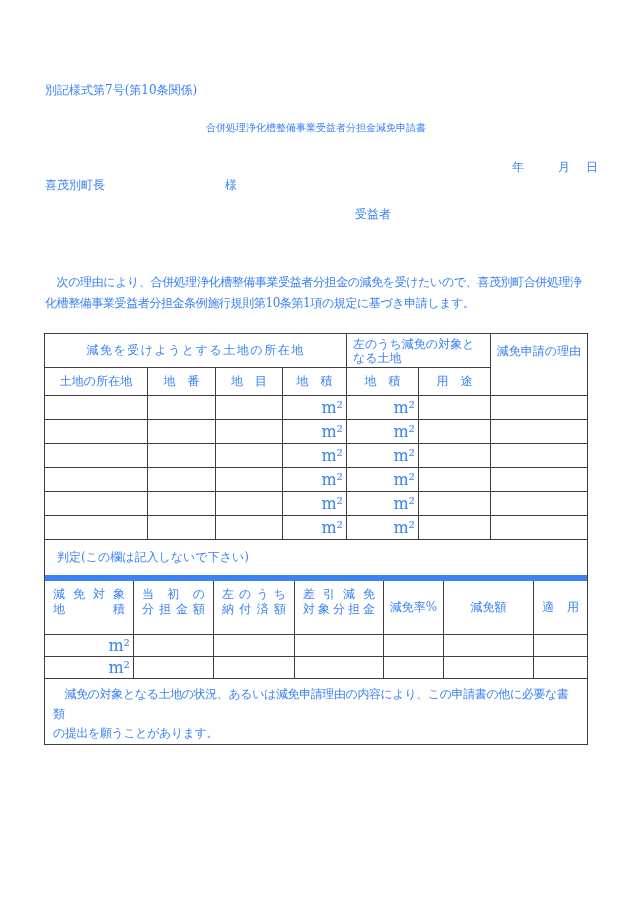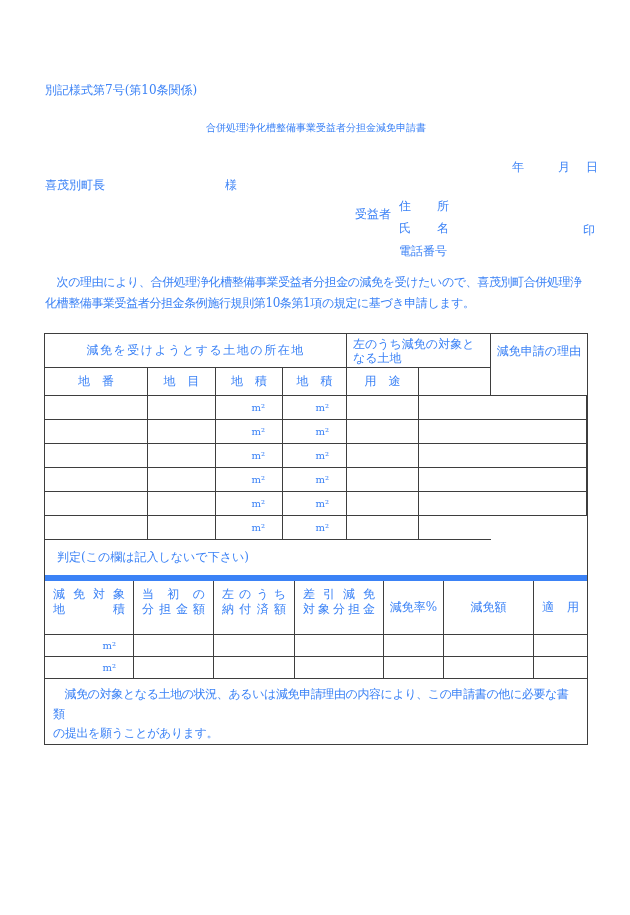--- a/index.html
+++ b/index.html
@@ -26,21 +26,21 @@
   
   .formbox{left:44px;top:333px;width:542px;border:1px solid #3e3e3e;background:#fff;}
   .g-upper{display:grid;grid-template-columns:103px 68px 67px 64px 72px 72px 1fr;grid-template-rows:34px 28px repeat(6,24px);}
   .g-lower{display:grid;grid-template-columns:89px 80px 81px 89px 60px 90px 1fr;grid-template-rows:54px 22px 22px;}
   .c{border-right:1px solid #3e3e3e;border-bottom:1px solid #3e3e3e;box-sizing:border-box;min-width:0;}
   .nr{border-right:none;}
   .hc{display:flex;align-items:center;justify-content:center;}
   .group-loc{letter-spacing:1.5px;}
   .wrapcell{padding:3px 6px;line-height:14px;white-space:pre-line;}
   .reason-head{text-align:center;padding-top:9px;}
-  .unit{display:flex;align-items:center;justify-content:flex-end;padding-right:17px;font-size:10px;}
+  .unit{display:flex;align-items:center;justify-content:flex-end;padding-right:3px;font-size:16px;}
   .judge-row{height:41px;display:flex;align-items:center;padding-left:12px;border-bottom:6px solid #3b82f6;box-sizing:border-box;}
   .jc{text-align:justify;text-align-last:justify;white-space:pre-line;padding:6px 8px 0;line-height:15px;}
   .jc-single{padding-top:19px;}
   .footer-note{padding:6px 8px 0;min-height:37px;line-height:19.5px;white-space:pre-line;letter-spacing:-0.4px;box-sizing:border-box;}
 </style>
 </head>
 <body>
 
 <div class="sheet">
 
@@ -51,45 +51,34 @@
   <div class="abs date-line">
     <span class="y">年</span><span class="m">月</span><span>日</span>
   </div>
 
   <div class="abs addressee-line">
     <span class="addressee-name">喜茂別町長</span><span>様</span>
   </div>
 
   <div class="abs beneficiary">
     <div class="bene-label">受益者</div>
-    <div class="bene-rows">
-      <div class="bene-row">
-        <span class="jlabel">住所</span>
-      </div>
-      <div class="bene-row">
-        <span class="jlabel">氏名</span>
-        <span class="seal">印</span>
-      </div>
-      <div class="bene-row">
-        <span>電話番号</span>
-      </div>
-    </div>
   </div>
 
   <div class="abs intro">　次の理由により、合併処理浄化槽整備事業受益者分担金の減免を受けたいので、喜茂別町合併処理浄
 化槽整備事業受益者分担金条例施行規則第10条第1項の規定に基づき申請します。</div>
 
   <div class="abs formbox">
 
     <div class="g-upper">
       <div class="c hc group-loc" style="grid-column:1/5">減免を受けようとする土地の所在地</div>
       <div class="c wrapcell" style="grid-column:5/7">左のうち減免の対象と
 なる土地</div>
       <div class="c nr reason-head" style="grid-column:7;grid-row:1/3">減免申請の理由</div>
 
+      <div class="c hc">土地の所在地</div>
       <div class="c hc">地　番</div>
       <div class="c hc">地　目</div>
       <div class="c hc">地　積</div>
       <div class="c hc">地　積</div>
       <div class="c hc">用　途</div>
 
       <div class="c"></div>
       <div class="c"></div>
       <div class="c"></div>
       <div class="c unit">m²</div>

